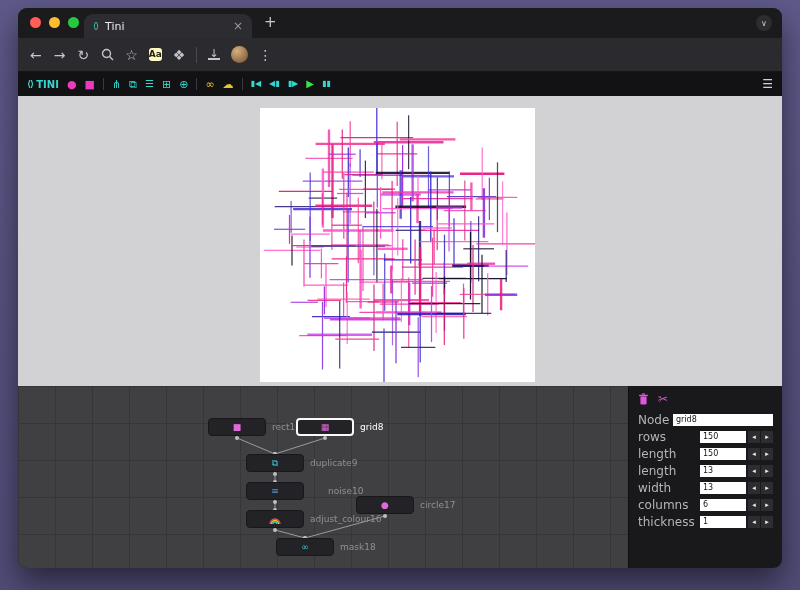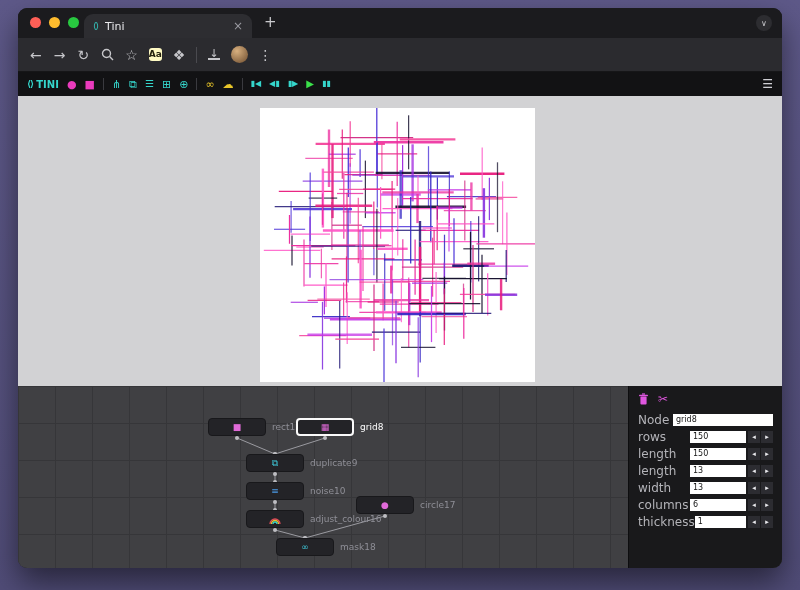--- a/index.html
+++ b/index.html
@@ -59,21 +59,21 @@
   .nlabel.sel{color:#fff}
 
   
   .props{position:absolute;top:0;right:0;bottom:0;width:154px;background:#19191b;padding:7px 9px;border-left:1px solid #0d0d0f}
   .phead{display:flex;align-items:center;gap:9px;margin-bottom:9px}
   .pbtn{color:#df56df;font-size:12px;line-height:1;display:flex;align-items:center}
   .prow{display:flex;align-items:center;margin-bottom:5px;height:12px}
   .plabel{flex:1;font-size:12px;color:#b4b4b9}
   .pinput{background:#fff;color:#141414;font-size:8px;height:12px;line-height:12px;padding:0 3px;overflow:hidden;white-space:nowrap}
   .pinput.text{width:100px}
-  .pinput.num{width:56px}
+  .pinput.num{width:46px}
   .spin{display:flex;gap:1px;margin-left:2px}
   .spinbtn{width:12px;height:12px;background:#2c2c31;color:#ececf0;font-size:7px;display:flex;align-items:center;justify-content:center}
 </style>
 </head>
 <body>
 
 <div class="desktop">
   <div class="window">
 
     <div class="tabstrip">
@@ -370,21 +370,21 @@
             <span style="color: rgb(224, 106, 216); font-size: 9px;">▦</span>
           </div>
           <span class="nlabel sel" style="left: 342px; top: 36px;">grid8</span>
           <div class="node" style="left: 228px; top: 68px;">
             <span style="color: rgb(62, 200, 218); font-size: 9px;">⧉</span>
           </div>
           <span class="nlabel" style="left: 292px; top: 72px;">duplicate9</span>
           <div class="node" style="left: 228px; top: 96px;">
             <span style="color: rgb(74, 154, 232); font-size: 9px;">≡</span>
           </div>
-          <span class="nlabel" style="left: 292px; top: 100px;">noise10</span>
+          <span class="nlabel" style="left: 310px; top: 100px;">noise10</span>
           <div class="node" style="left: 228px; top: 124px;">
             <svg width="14" height="9" viewBox="0 0 14 9">
               <path d="M2 9 A5 5 0 0 1 12 9" stroke="#e04a5a" fill="none" stroke-width="1.3"></path>
               <path d="M3.5 9 A3.5 3.5 0 0 1 10.5 9" stroke="#e8c52a" fill="none" stroke-width="1.3"></path>
               <path d="M5 9 A2 2 0 0 1 9 9" stroke="#35d6cc" fill="none" stroke-width="1.3"></path>
             </svg>
           </div>
           <span class="nlabel" style="left: 292px; top: 128px;">adjust_colour16</span>
           <div class="node" style="left: 338px; top: 110px;">
             <span style="color: rgb(224, 106, 216); font-size: 9px;">●</span>

